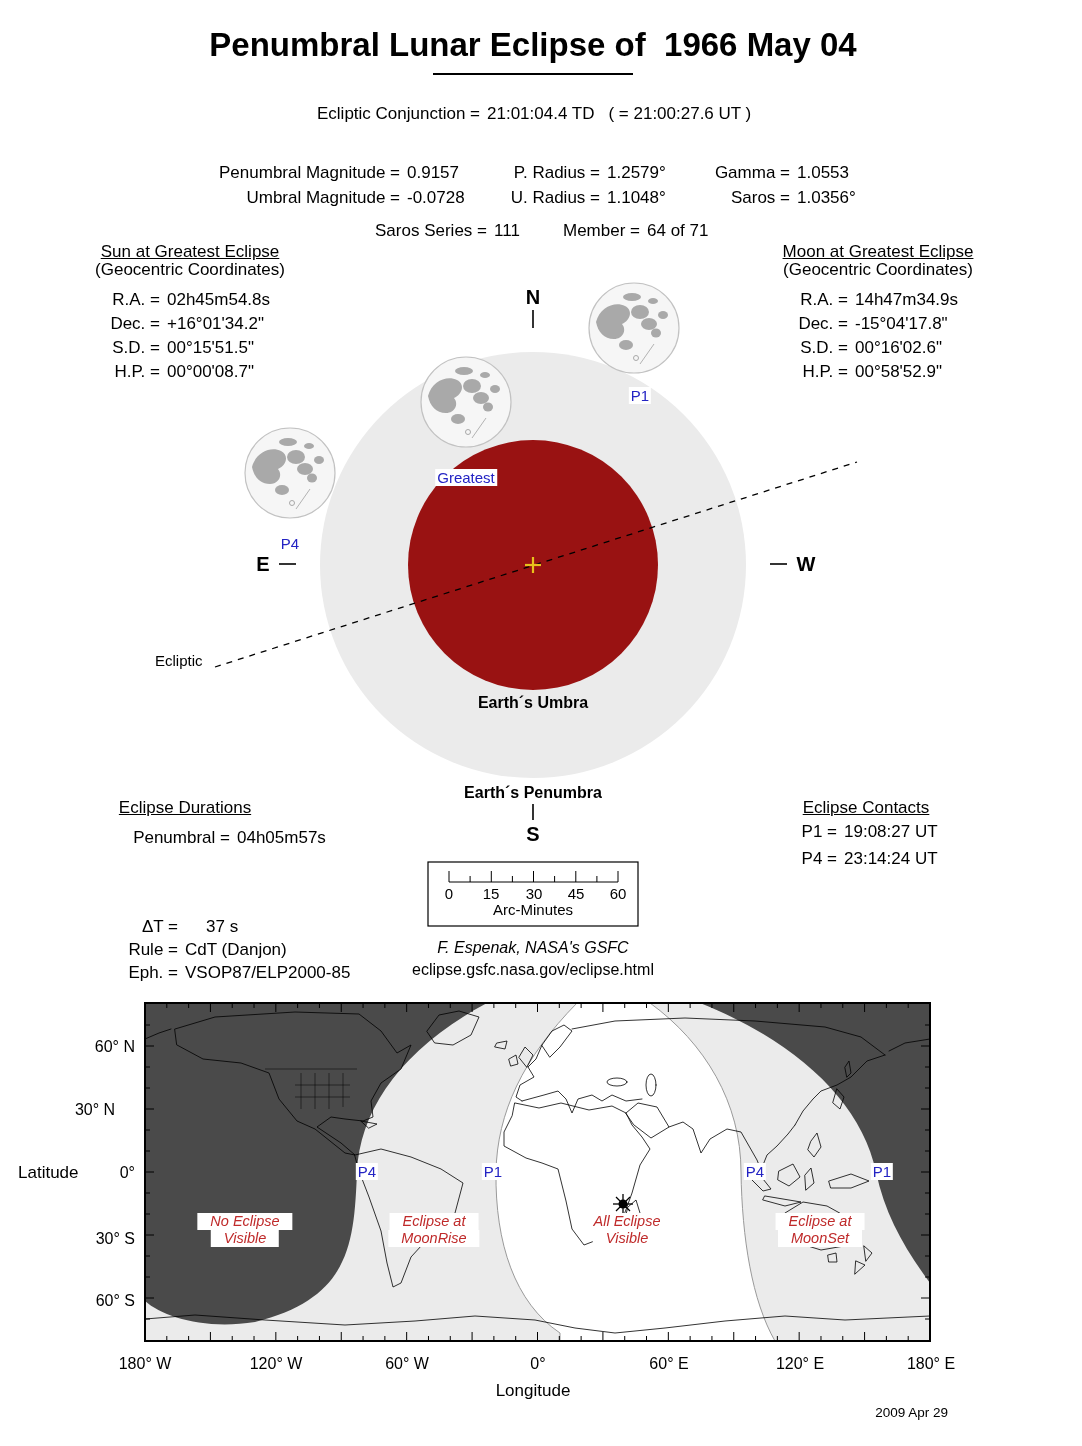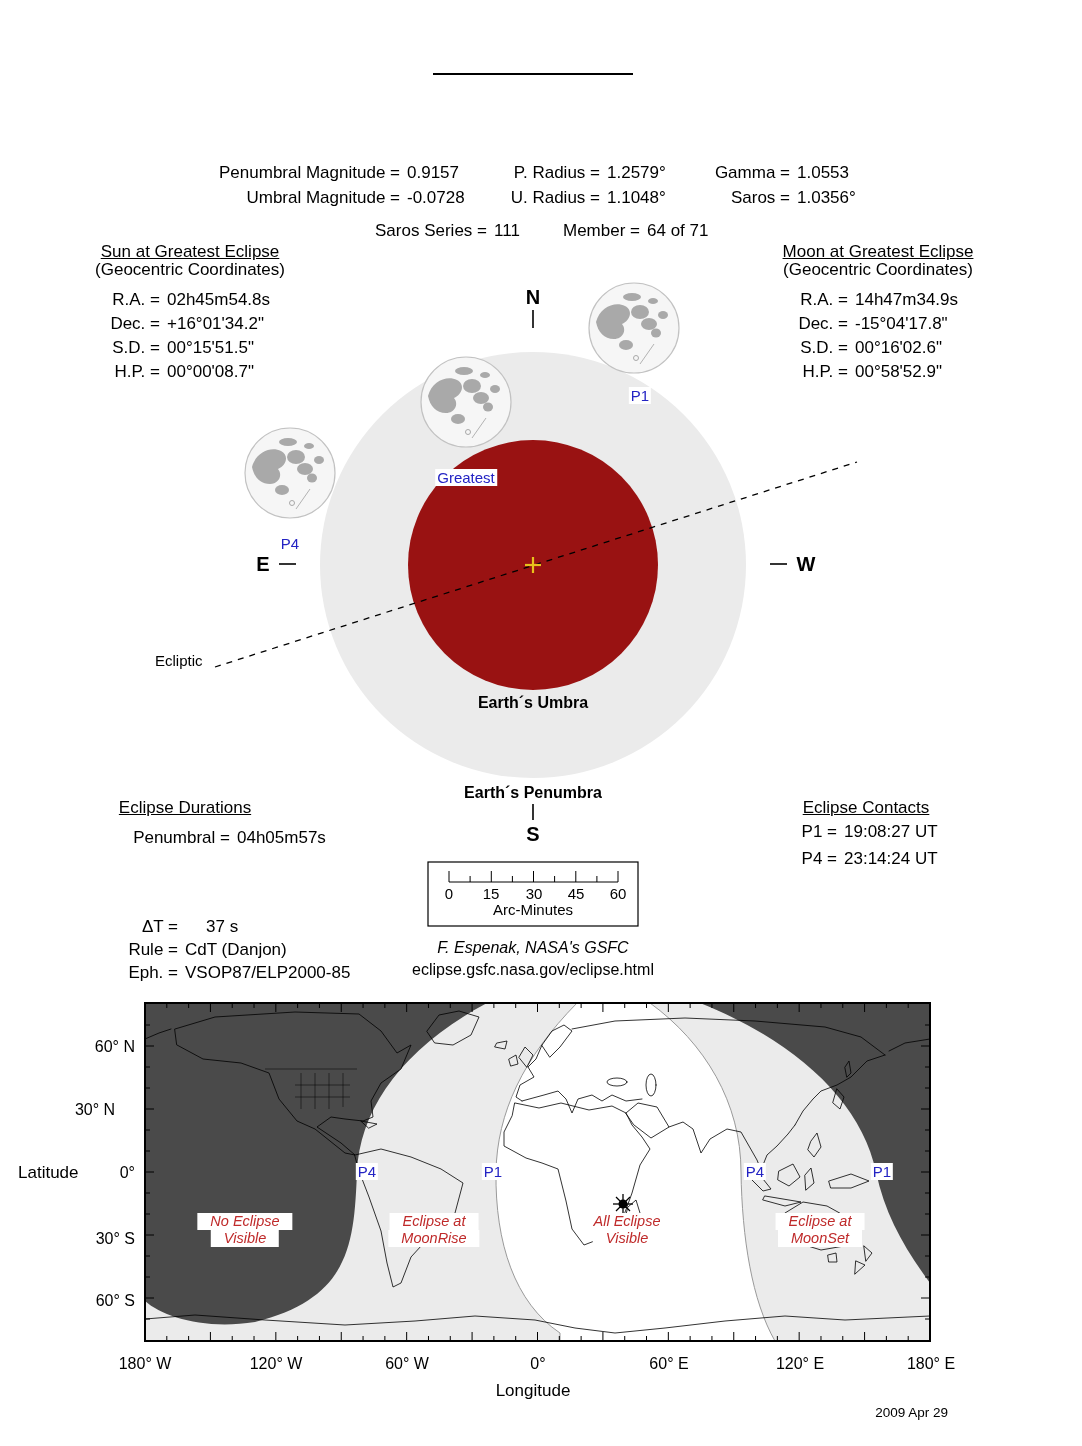--- a/index.html
+++ b/index.html
@@ -231,22 +231,26 @@
             <line x1="0" y1="43" x2="9" y2="43"></line>
             <line x1="785" y1="43" x2="776" y2="43"></line>
             <line x1="0" y1="22" x2="5" y2="22"></line>
             <line x1="785" y1="22" x2="780" y2="22"></line>
           </g>
       </g>
       <rect x="0" y="0" width="785" height="338" fill="none" stroke="#000" stroke-width="2"></rect>
     </g>
   </svg>
 
+  <div class="abs txt ctr b t33" style="left:533px;top:26px;">Penumbral Lunar Eclipse of  1966 May 04</div>
   <div class="rule txt" style="left:433px;top:73px;width:200px;"></div>
 
+  <div class="row txt t17" style="left:250px;top:104px;">
+    <span class="lbl" style="width:230px;">Ecliptic Conjunction =</span><span class="val">21:01:04.4 TD</span><span class="ut">( = 21:00:27.6 UT )</span>
+  </div>
 
   <div class="row txt t17" style="left:190px;top:163px;">
     <span class="lbl" style="width:210px;">Penumbral Magnitude =</span><span class="val">0.9157</span>
   </div>
   <div class="row txt t17" style="left:190px;top:188px;">
     <span class="lbl" style="width:210px;">Umbral Magnitude =</span><span class="val">-0.0728</span>
   </div>
   <div class="row txt t17" style="left:500px;top:163px;">
     <span class="lbl" style="width:100px;">P. Radius =</span><span class="val">1.2579°</span>
   </div>

